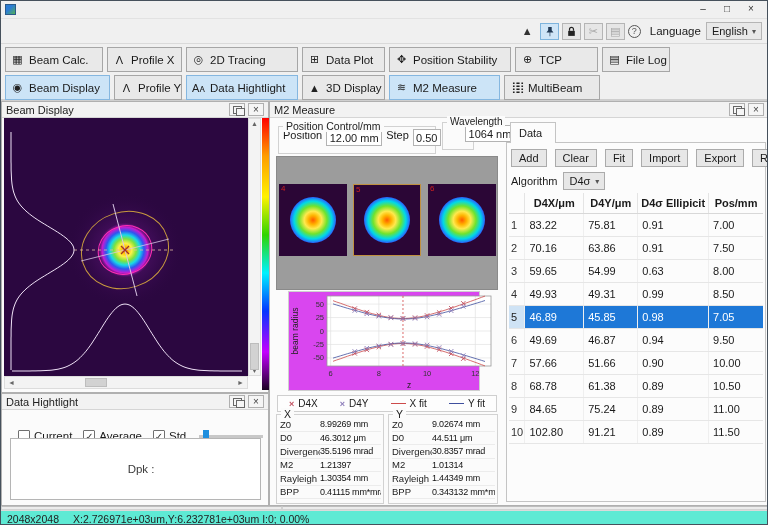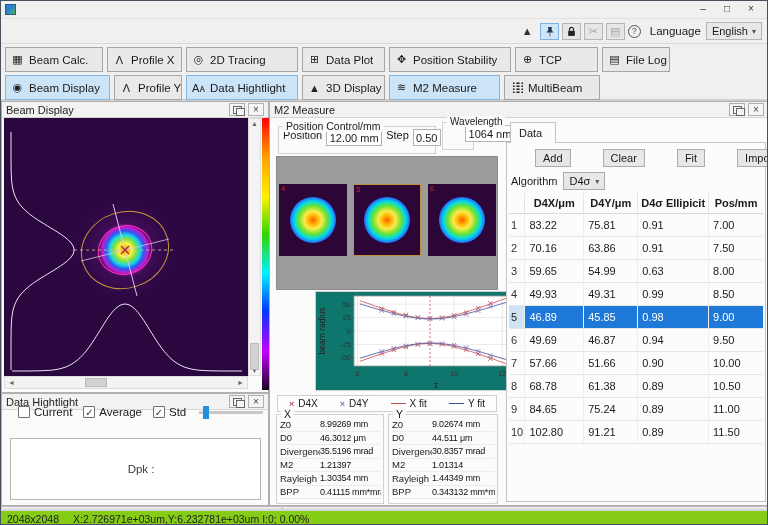--- a/index.html
+++ b/index.html
@@ -52,21 +52,21 @@
 
   
   #beam-canvas { position:absolute; left:2px; top:16px; width:244px; height:258px; background:#2b0740; }
   #beam-vscroll { position:absolute; left:246px; top:16px; width:13px; height:258px; background:#f3f3f3; border:1px solid #dcdcdc; }
   #beam-hscroll { position:absolute; left:2px; top:274px; width:244px; height:13px; background:#f3f3f3; border:1px solid #dcdcdc; }
   .sb-arrow { position:absolute; font-size:7px; color:#666; width:11px; text-align:center; }
   .sb-thumb { position:absolute; background:#d2d2d2; border:1px solid #bdbdbd; }
   #beam-colorbar { position:absolute; left:260px; top:16px; width:7px; height:272px; }
 
   
-  .dh-controls { position:absolute; top:12px; left:10px; right:6px; display:flex; align-items:center; gap:11px;padding-left:6px; }
+  .dh-controls { position:absolute; top:36px; left:10px; right:6px; display:flex; align-items:center; gap:11px;padding-left:6px; }
   .cb-item { display:flex; align-items:center; gap:4px; font-size:11.5px; }
   .cb-box { width:12px; height:12px; border:1px solid #707070; background:#fff; font-size:10px; line-height:11px; text-align:center; color:#333; border-radius:1px; }
   .dh-slider { position:relative; width:64px; height:3px; background:#c8c8c8; margin-left:2px; flex:0 0 auto; }
   .dh-thumb { position:absolute; left:4px; top:-5px; width:6px; height:13px; background:#1f8fde; }
   .dh-box { position:absolute; left:8px; top:44px; width:251px; height:62px; border:1px solid #b5b5b5; background:#fff; display:flex; flex-direction:column; justify-content:center; padding:2px 4px; }
   .dh-row { display:flex; align-items:baseline; justify-content:center; gap:7px; line-height:1.25; }
   .dh-label { font-size:11.5px; color:#3a3a3a; width:38px; text-align:right; }
   .dh-value { font-size:20px; letter-spacing:0.3px; }
 
   
@@ -75,54 +75,54 @@
   .m2-grow { display:flex; align-items:flex-start; height:100%; padding:2px 4px 0; gap:4px; font-size:11px; }
   .m2-input { border:1px solid #b3b3b3; background:#fff; height:17px; padding:0 3px; font-size:11px; display:flex; align-items:center; justify-content:center; white-space:nowrap; }
 
   #m2-thumbs { position:absolute; left:6px; top:54px; width:222px; height:134px; background:#9c9c9c; border:1px solid #8a8a8a; }
   .thumb { position:absolute; top:27px; width:68px; height:72px; background:#2b0636; }
   .thumb.selected { border:1px solid #c09040; }
   .thumb-idx { position:absolute; top:0; left:2px; color:#cc2020; font-size:8px; }
   .thumb-spot { position:absolute; left:50%; top:50%; width:46px; height:46px; transform:translate(-50%,-50%); border-radius:50%;
     background:radial-gradient(circle,#ff5a00 0%,#ffb300 14%,#ffe94d 27%,#6fe32e 43%,#00d9e8 58%,#2e55ff 72%,#b517c8 84%,rgba(43,6,54,0) 96%); }
 
-  #m2-chart { position:absolute; left:18px; top:189px; width:192px; height:100px; background:#0f766e; border:1px solid #cfcfcf;margin-left:27px; }
+  #m2-chart { position:absolute; left:18px; top:189px; width:192px; height:100px; background:#d946ef; border:1px solid #cfcfcf; }
   #m2-chart-legend { position:absolute; left:7px; top:293px; width:220px; height:17px; border:1px solid #cfcfcf; background:#fdfdfd; display:flex; align-items:center; justify-content:space-around; font-size:10px; }
   .lg-item { display:flex; align-items:center; gap:4px; }
   .lg-x { font-size:9px; font-weight:bold; }
   .lg-line { display:inline-block; width:15px; height:0; border-top:1px solid; }
 
   .stats-group { position:absolute; top:312px; height:90px; border:1px solid #d2d2d2; background:#fbfbfb; }
   #stats-x { left:6px; width:108px; }
   #stats-y { left:118px; width:110px; }
   .stat-rows { padding:3px 2px 0 3px; }
   .stat-row { display:flex; align-items:center; height:13.5px; border-bottom:1px solid #ececec; overflow:hidden; }
   .stat-label { width:40px; flex:0 0 auto; font-size:9.5px; color:#222; white-space:nowrap; overflow:hidden; }
   .stat-value { font-size:9px; color:#111; white-space:nowrap; overflow:hidden; letter-spacing:-0.2px; }
 
   
   #data-tab { position:absolute; left:240px; top:20px; width:46px; height:21px; background:#fcfcfc; border:1px solid #c4c4c4; border-bottom:none; display:flex; align-items:center; padding-left:8px; font-size:11px; z-index:2; }
   #data-content { position:absolute; left:236px; top:40px; width:260px; height:360px; border:1px solid #c4c4c4; background:#fcfcfc; }
   .data-buttons { position:absolute; left:4px; top:6px; display:flex; gap:8px; }
-  .d-btn { border:1px solid #ababab; background:#e7e7e7; padding:2px 7px; font-size:11px;margin-left:24px; }
+  .d-btn { border:1px solid #ababab; background:#e7e7e7; padding:2px 7px; font-size:11px; }
   .algo-row { position:absolute; left:4px; top:29px; display:flex; align-items:center; gap:6px; font-size:11px; }
   .algo-select { border:1px solid #ababab; background:#e7e7e7; padding:2px 5px; display:flex; gap:5px; align-items:center; }
   #data-table { position:absolute; left:2px; top:50px; width:254px; border-collapse:collapse; font-size:11px; }
   #data-table th { font-weight:bold; text-align:center; padding:4px 3px; border-bottom:1px solid #d8d8d8; border-right:1px solid #e4e4e4; white-space:nowrap; overflow:hidden; }
   #data-table th:last-child { border-right:none; }
   #data-table td { padding:5px 4px; border-bottom:1px solid #e6e6e6; border-right:1px solid #efefef; white-space:nowrap; }
   #data-table td:last-child { border-right:none; }
   #data-table td.num { color:#333; padding-left:2px; padding-right:1px; }
   #data-table tr.selected td { background:#1e78d7; color:#fff; }
   #data-table tr.selected td.num { background:#cfe3f5; color:#222; }
 
   
   #status-strip { position:absolute; top:505px; left:0; width:768px; height:4px; background:#ececec; display:flex; }
   .strip-cell { border:1px solid #d2d2d2; border-top-color:#bdbdbd; height:4px; }
-  #status-bar { position:absolute; top:509px; left:0; width:768px; height:16px; background:#84cc16; border-top:1px solid #dadada; display:flex; align-items:center; font-size:10.5px; color:#222; padding:0 6px; }
+  #status-bar { position:absolute; top:509px; left:0; width:768px; height:16px; background:#5eead4; border-top:1px solid #dadada; display:flex; align-items:center; font-size:10.5px; color:#222; padding:0 6px; }
   #status-coords { margin-left:14px; }
   #status-right { margin-left:auto; display:flex; align-items:center; gap:8px; }
   .fps-groove { width:52px; height:2px; background:#c5c5c5; }
   .fps-box { width:26px; height:13px; border:1px solid #a9a9a9; background:#fff; text-align:center; line-height:12px; font-size:10.5px; }
   svg text { font-family:"Liberation Sans","DejaVu Sans",sans-serif; }
 </style>
 </head>
 <body>
 
 <div class="app">
@@ -547,21 +547,21 @@
                 <td>49.93</td>
                 <td>49.31</td>
                 <td>0.99</td>
                 <td>8.50</td>
               </tr>
               <tr class="selected">
                 <td class="num">5</td>
                 <td>46.89</td>
                 <td>45.85</td>
                 <td>0.98</td>
-                <td>9.00</td>
+                <td>7.05</td>
               </tr>
               <tr>
                 <td class="num">6</td>
                 <td>49.69</td>
                 <td>46.87</td>
                 <td>0.94</td>
                 <td>9.50</td>
               </tr>
               <tr>
                 <td class="num">7</td>

